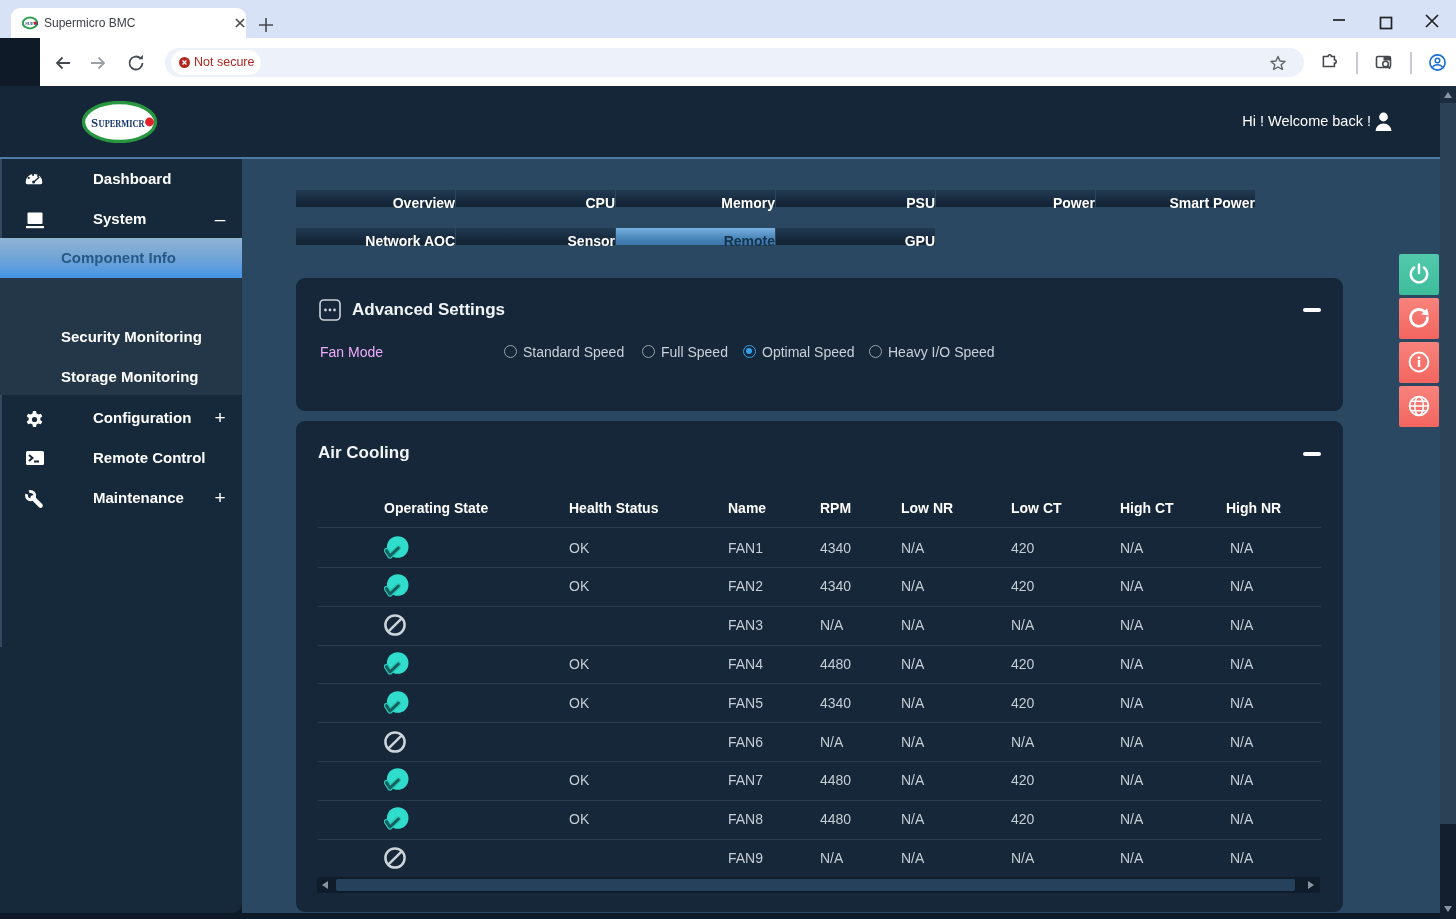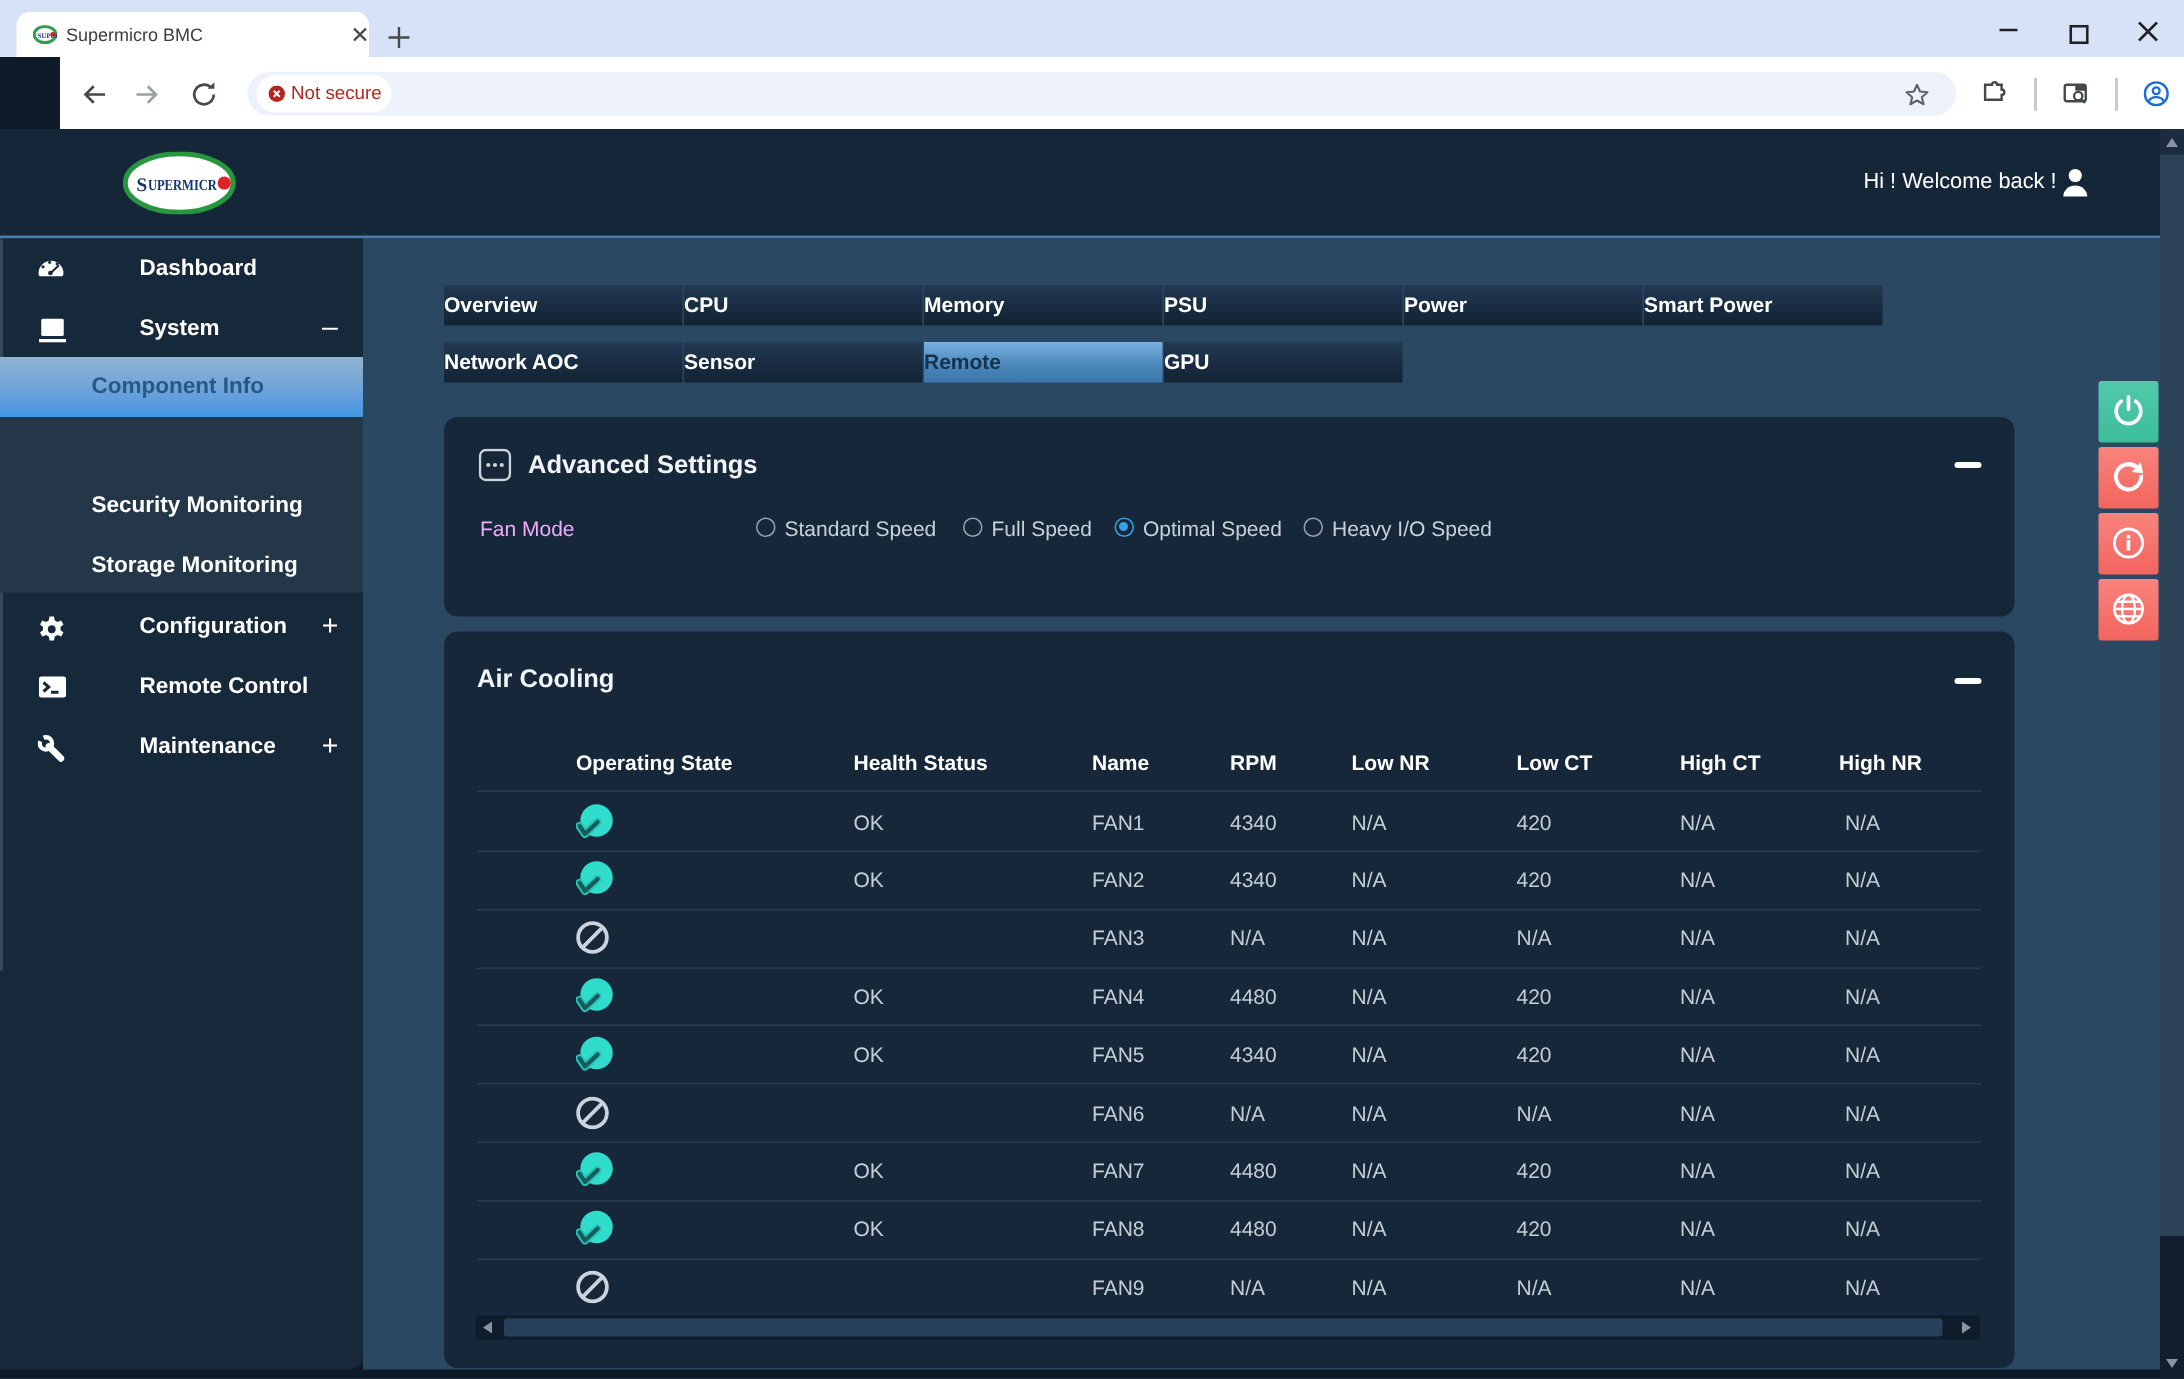--- a/index.html
+++ b/index.html
@@ -31,21 +31,21 @@
   .mitem { position:absolute; left:0; width:242px; height:40px; color:#fff; font-weight:bold; font-size:15px; }
   .mitem .txt { position:absolute; left:61px; top:0; height:40px; line-height:40px;margin-left:32px; }
   .mitem .sign { position:absolute; left:205px; top:0; width:30px; height:40px; line-height:40px; font-size:19px; font-weight:normal; text-align:center; }
   .mitem svg { position:absolute; left:25px; top:12px; }
   #submenu { position:absolute; left:0; top:79px; width:242px; height:157px; background:#243748; }
   .smitem { position:absolute; left:0; width:242px; height:40px; color:#fff; font-weight:bold; font-size:15px; }
   .smitem .txt { position:absolute; left:61px; top:0; height:40px; line-height:40px; }
   #selrow { background:linear-gradient(180deg,#90b3d2 0%,#6ea3d8 55%,#4495e6 100%); color:#265a85; }
 
   
-  .tabbtn { position:absolute; width:159px; height:27px; background:linear-gradient(180deg,#223a52 0%,#16283c 70%,#132433 100%); color:#fff; font-weight:bold; font-size:14px; text-align:left; line-height:27px; }
+  .tabbtn { position:absolute; width:159px; height:17px; background:linear-gradient(180deg,#223a52 0%,#16283c 70%,#132433 100%); color:#fff; font-weight:bold; font-size:14px; text-align:right; line-height:27px; }
   .tabsel { background:linear-gradient(180deg,#79b1e0 0%,#4b86ba 60%,#3a76aa 100%); color:#16334c; }
 
   .panel { position:absolute; left:54px; width:1047px; background:#152738; border-radius:9px; }
   .ptitle { position:absolute; color:#f2f5f8; font-weight:bold; font-size:17px; line-height:20px; }
   .pminus { position:absolute; left:1007px; width:18px; height:4px; background:#fff; border-radius:2px; }
 
   .radio { position:absolute; width:13px; height:13px; border-radius:50%; border:1.5px solid #9aa2aa; }
   .radiosel { border-color:#35a0e8; }
   .radiosel::after { content:""; position:absolute; left:2px; top:2px; width:6px; height:6px; border-radius:50%; background:#35a0e8; }
   .rlabel { position:absolute; color:#c9d1d9; font-size:14px; height:20px; line-height:20px; }

